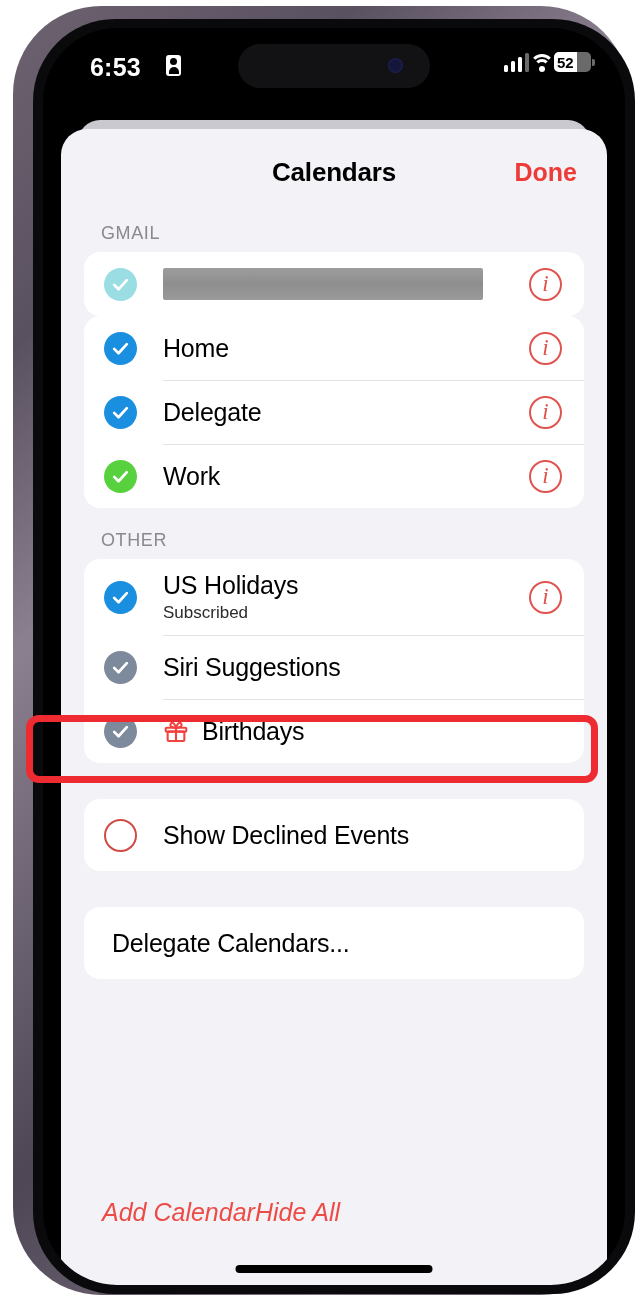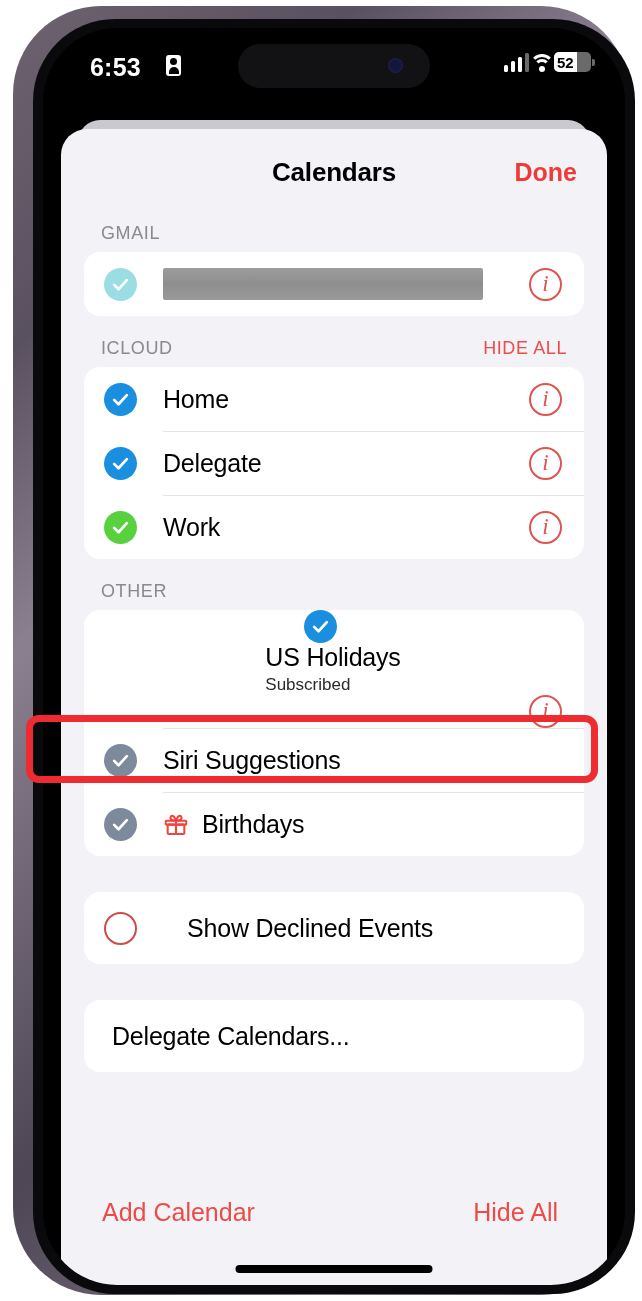--- a/index.html
+++ b/index.html
@@ -298,22 +298,22 @@
     z-index: 40;
   }
   .spacer-36 { height: 36px; }
 
   
   #bottom-bar {
     position: absolute;
     left: 0; right: 8px;
     bottom: 58px;
     display: flex;
-    justify-content: space-between;
     padding: 0 41px;
+    font-style: italic;
   }
   #bottom-bar span {
     font-size: 25px;
     color: #ed4b46;
     cursor: pointer;
   }
 
   #home-indicator {
     position: absolute;
     left: 50%;
@@ -376,24 +376,20 @@
             <div class="check cyan">
               <svg viewBox="0 0 24 24" fill="none" stroke="#ffffff" stroke-width="3.4" stroke-linecap="round" stroke-linejoin="round">
                   <polyline points="4,12.5 9.5,18 20,6.5"></polyline>
                 </svg>
             </div>
             <div class="redacted-bar"></div>
             <div class="info-icon">i</div>
           </div>
         </div>
 
-        <div class="section-header">
-          <div class="section-title">ICLOUD</div>
-          <div class="section-action">HIDE ALL</div>
-        </div>
         <div class="card">
 
           <div class="row">
             <div class="check blue">
               <svg viewBox="0 0 24 24" fill="none" stroke="#ffffff" stroke-width="3.4" stroke-linecap="round" stroke-linejoin="round">
                   <polyline points="4,12.5 9.5,18 20,6.5"></polyline>
                 </svg>
             </div>
             <div class="row-text">
               <div class="row-label">Home</div>
@@ -425,21 +421,21 @@
             <div class="info-icon">i</div>
           </div>
 
         </div>
 
         <div class="section-header">
           <div class="section-title">OTHER</div>
         </div>
         <div class="card">
 
-          <div class="row" style="min-height:76px;flex-direction:column;">
+          <div class="row" style="min-height:76px;">
             <div class="check blue">
               <svg viewBox="0 0 24 24" fill="none" stroke="#ffffff" stroke-width="3.4" stroke-linecap="round" stroke-linejoin="round">
                   <polyline points="4,12.5 9.5,18 20,6.5"></polyline>
                 </svg>
             </div>
             <div class="row-text">
               <div class="row-label">US Holidays</div>
               <div class="row-sub">Subscribed</div>
             </div>
             <div class="info-icon">i</div>
@@ -474,21 +470,21 @@
             <div class="row-text">
               <div class="row-label">Birthdays</div>
             </div>
           </div>
 
         </div>
 
         <div class="spacer-36"></div>
 
         <div class="card">
-          <div class="row" style="min-height:72px;gap:24px;">
+          <div class="row" style="min-height:72px;">
             <div class="check hollow-red"></div>
             <div class="row-text">
               <div class="row-label">Show Declined Events</div>
             </div>
           </div>
         </div>
 
         <div class="spacer-36"></div>
 
         <div class="card">

